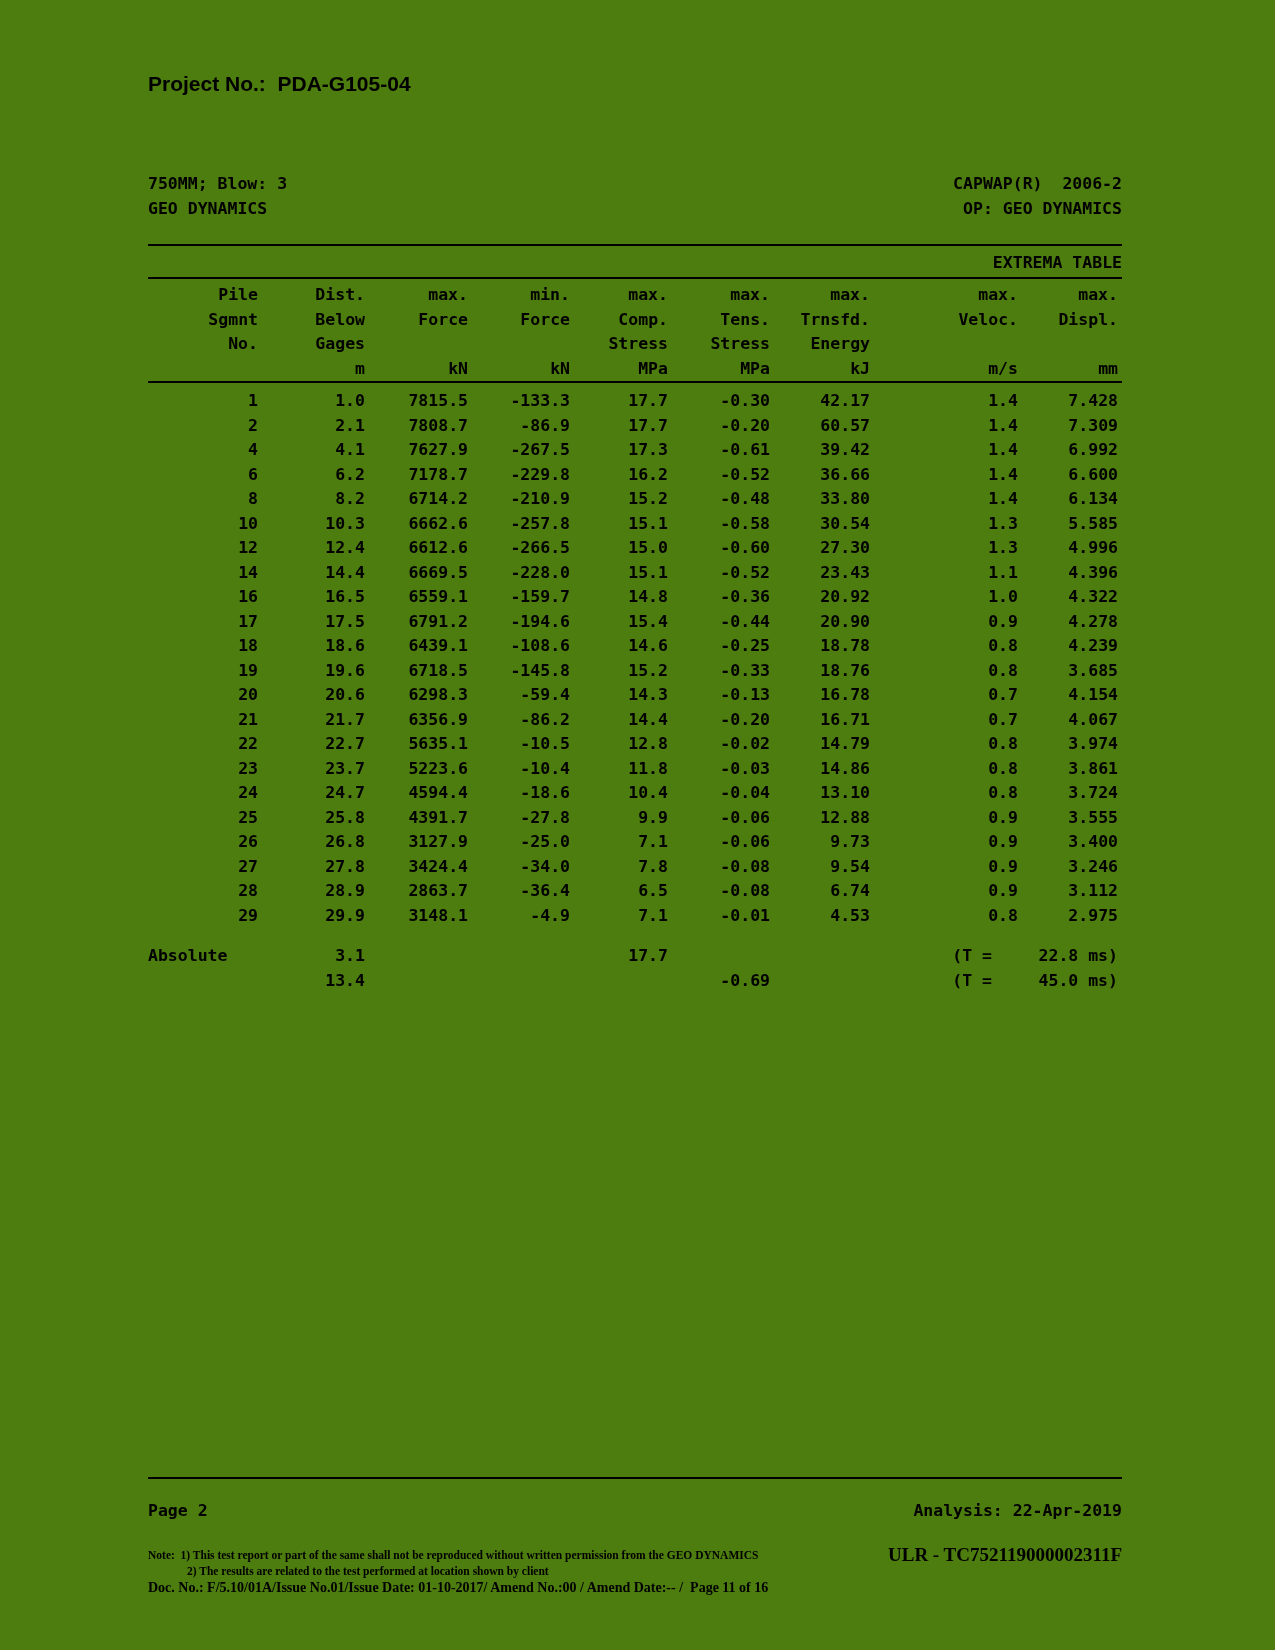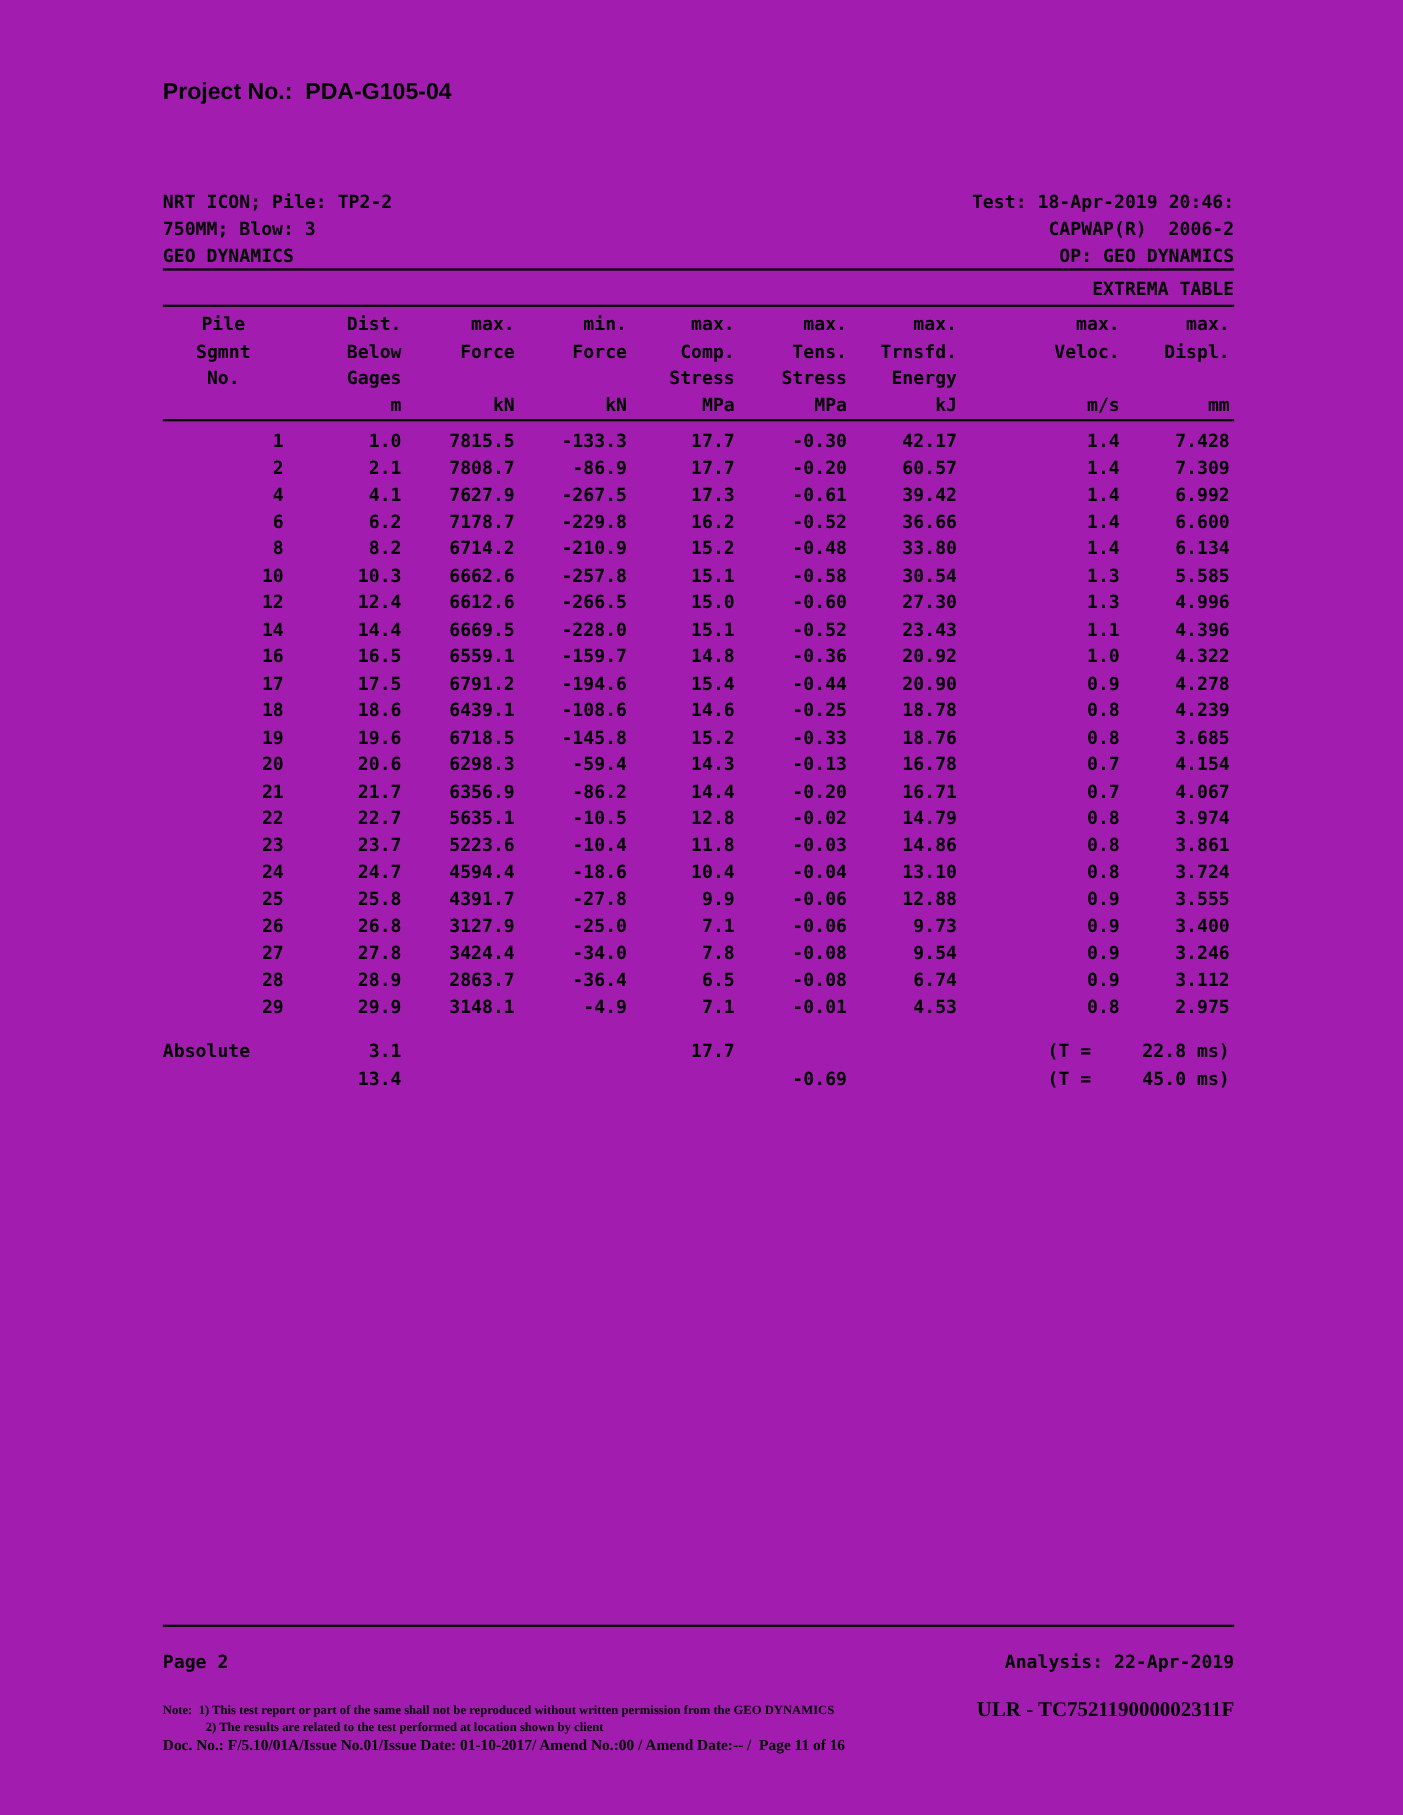--- a/index.html
+++ b/index.html
@@ -1,17 +1,17 @@
 <!DOCTYPE html>
 <html><head>
 <meta charset="utf-8">
 <style>
   html,body { margin:0; padding:0; background:#e8e8e8; }
   .page {
-    position:relative; width:1275px; height:1650px; background:#a21caf;
+    position:relative; width:1275px; height:1650px; background:#4d7c0f;
     margin:0 auto; color:#000; overflow:hidden;
   }
   .mono { font-family:"DejaVu Sans Mono","Liberation Mono",monospace; font-weight:bold; font-size:16.5px; }
   .title {
     position:absolute; left:148px; top:72px;
     font-family:"Liberation Sans","DejaVu Sans",sans-serif;
     font-weight:bold; font-size:21px; white-space:pre;
   }
   .rpt-header { position:absolute; left:148px; top:172px; width:974px; }
   .rpt-header .line { display:flex; justify-content:space-between; line-height:24.5px; white-space:pre; }
@@ -19,21 +19,21 @@
   .tbl-title { position:absolute; left:148px; top:253px; width:974px; text-align:right; }
   .hdr { position:absolute; left:148px; top:283px; }
   .data { position:absolute; left:148px; top:389px; }
   .abs { position:absolute; left:148px; top:944px; }
   .grid-row {
     display:grid;
     grid-template-columns:110px 107px 103px 102px 98px 102px 100px 148px 100px;
     line-height:24.5px;
   }
   .grid-row span { text-align:right; white-space:pre; }
-  .hdr .grid-row span.c0 { text-align:center; }
+  .hdr .grid-row span.c0 { }
   .abs .grid-row span.c0 { text-align:left; }
   .abs .grid-row span.c7 { padding-right:26px; box-sizing:border-box; }
   .footer-line {
     position:absolute; left:148px; top:1501px; width:974px;
     display:flex; justify-content:space-between; white-space:pre;
   }
   .footer-rule { top:1477px; }
   .serif { font-family:"Liberation Serif","DejaVu Serif",serif; font-weight:bold; }
   .note1 { position:absolute; left:148px; top:1549px; font-size:11.5px; white-space:pre; }
   .note2 { position:absolute; left:187px; top:1565px; font-size:11.5px; white-space:pre; }
@@ -42,24 +42,20 @@
 </style>
 </head>
 <body>
 
 <div class="page">
 
   <div class="title">Project No.:  PDA-G105-04</div>
 
   <div class="rpt-header mono">
     <div class="line">
-      <span>NRT ICON; Pile: TP2-2</span>
-      <span>Test: 18-Apr-2019 20:46:</span>
-    </div>
-    <div class="line">
       <span>750MM; Blow: 3</span>
       <span>CAPWAP(R)  2006-2</span>
     </div>
     <div class="line">
       <span>GEO DYNAMICS</span>
       <span>OP: GEO DYNAMICS</span>
     </div>
   </div>
 
   <div class="rule" style="top:244px;"></div>

